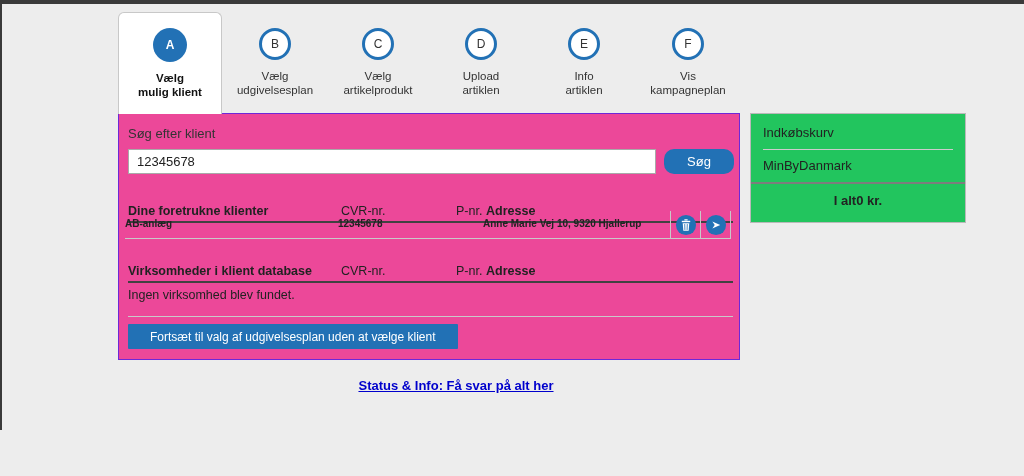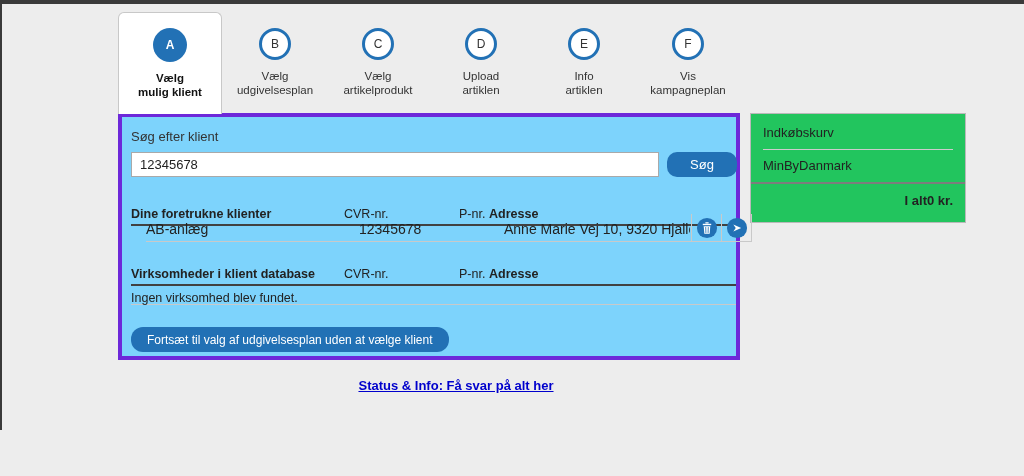--- a/index.html
+++ b/index.html
@@ -29,74 +29,74 @@
     width: 32px; height: 32px; margin: 16px auto 0; border-radius: 50%;
     background: #fff; border: 3px solid #2271b5; color: #333;
     font-size: 12px; line-height: 26px; text-align: center;
   }
   .step-label { margin-top: 9px; font-size: 11.5px; line-height: 14px; color: #333; }
   .step-label.active { font-weight: bold; color: #111; }
 
   
   .panel {
     position: absolute; left: 118px; top: 113px; width: 622px; height: 247px;
-    background: #7dd3fc; border: 4px solid #6d28d9; z-index: 1;
+    background: #ec4899; border: 1px solid #6d28d9; z-index: 1;
   }
   .search-label { position: absolute; left: 9px; top: 12px; font-size: 13px; color: #333; }
   .search-input {
     position: absolute; left: 9px; top: 35px; width: 528px; height: 25px;
     border: 1px solid #a9a9a9; font-size: 13px; padding: 0 8px;
     font-family: "Liberation Sans", "DejaVu Sans", sans-serif; color: #222;
   }
   .sog-btn {
     position: absolute; left: 545px; top: 35px; width: 70px; height: 25px;
     background: #2271b5; color: #fff; border: none; font-size: 13px;
     font-family: "Liberation Sans", "DejaVu Sans", sans-serif; cursor: pointer; border-radius: 10px;
   }
   .thead { position: absolute; left: 9px; width: 605px; height: 21px;
     border-bottom: 2px solid #414141; font-size: 12.5px; }
   .thead .t-title { position: absolute; left: 0; top: 2px; font-weight: bold; }
   .thead .h1 { position: absolute; left: 213px; top: 2px; font-weight: normal; }
   .thead .h2 { position: absolute; left: 288px; top: 2px; font-weight: normal; padding-left: 40px; }
   .thead .h3 { position: absolute; left: 358px; top: 2px; font-weight: bold; }
   .thead-1 { top: 88px; text-align: right; }
   .thead-2 { top: 148px; }
-  .trow { position: absolute; left: 24px; top: 97px; width: 605px; height: 28px;
-    border-bottom: 1px solid #c9c9c9; font-size: 14px; }
+  .trow { position: absolute; left: 6px; top: 97px; width: 605px; height: 28px;
+    border-bottom: 1px solid #c9c9c9; font-size: 10px; font-weight: bold; }
   .trow .c-name { position: absolute; left: 0; top: 7px; }
   .trow .c-cvr  { position: absolute; left: 213px; top: 7px; }
   .trow .c-pnr  { position: absolute; left: 288px; top: 7px; }
   .trow .c-addr { position: absolute; left: 358px; top: 7px; width: 186px;
     white-space: nowrap; overflow: hidden; }
   .icon-cell {
     position: absolute; top: 0; width: 30px; height: 28px;
     border-left: 1px solid #c9c9c9; cursor: pointer;
   }
   .icon-cell svg { display: block; margin: 3px auto 0; }
   .cell-trash { left: 545px; }
   .cell-go { left: 575px; border-right: 1px solid #c9c9c9; width: 31px; }
-  .empty-row { position: absolute; left: 9px; top: 170px; width: 605px; height: 18px;
+  .empty-row { position: absolute; left: 9px; top: 170px; width: 605px; height: 33px;
     border-bottom: 1px solid #c9c9c9; font-size: 12.5px; }
   .empty-row span { position: absolute; left: 0; top: 4px; }
   .continue-btn {
-    position: absolute; left: 9px; top: 210px; height: 25px; padding: 0 16px;
+    position: absolute; left: 9px; top: 210px; height: 25px; padding: 0 22px;
     background: #2271b5; color: #fff; border: none; font-size: 12px;
-    font-family: "Liberation Sans", "DejaVu Sans", sans-serif; cursor: pointer; border-radius: 12px;
+    font-family: "Liberation Sans", "DejaVu Sans", sans-serif; cursor: pointer; border-radius: 1px;
   }
 
   
   .cart {
     position: absolute; left: 750px; top: 113px; width: 216px; height: 110px;
     background: #22c55e; border: 1px solid #b9b9b9;
   }
   .cart-title { padding: 11px 12px 0; font-size: 13px; color: #222; }
   .cart-divider { margin: 9px 12px 0; border-top: 1px solid #ccc; }
   .cart-brand { padding: 8px 12px 0; font-size: 13px; font-weight: normal; }
   .cart-heavy-divider { margin-top: 9px; border-top: 2px solid #7d7d7d; }
-  .cart-total-row { display: flex; justify-content: flex-end;
+  .cart-total-row { display: flex; justify-content: center;
     padding: 9px 12px 0; font-size: 13px; font-weight: bold; }
 
   
   .footer-link-wrap { position: absolute; left: 118px; top: 376px; width: 676px; text-align: center; }
   .footer-link { color: #0000cc; font-size: 13px; font-weight: bold; text-decoration: underline; cursor: pointer; margin-top: 44px; }
 </style>
 </head>
 <body>
 
 <div class="topbar"></div>

